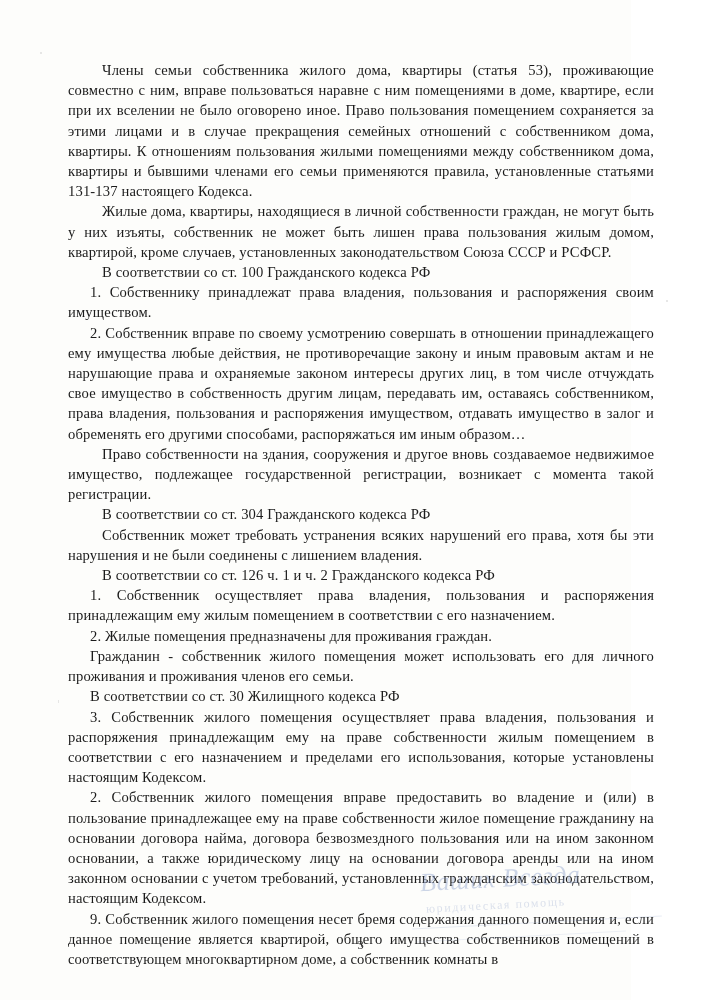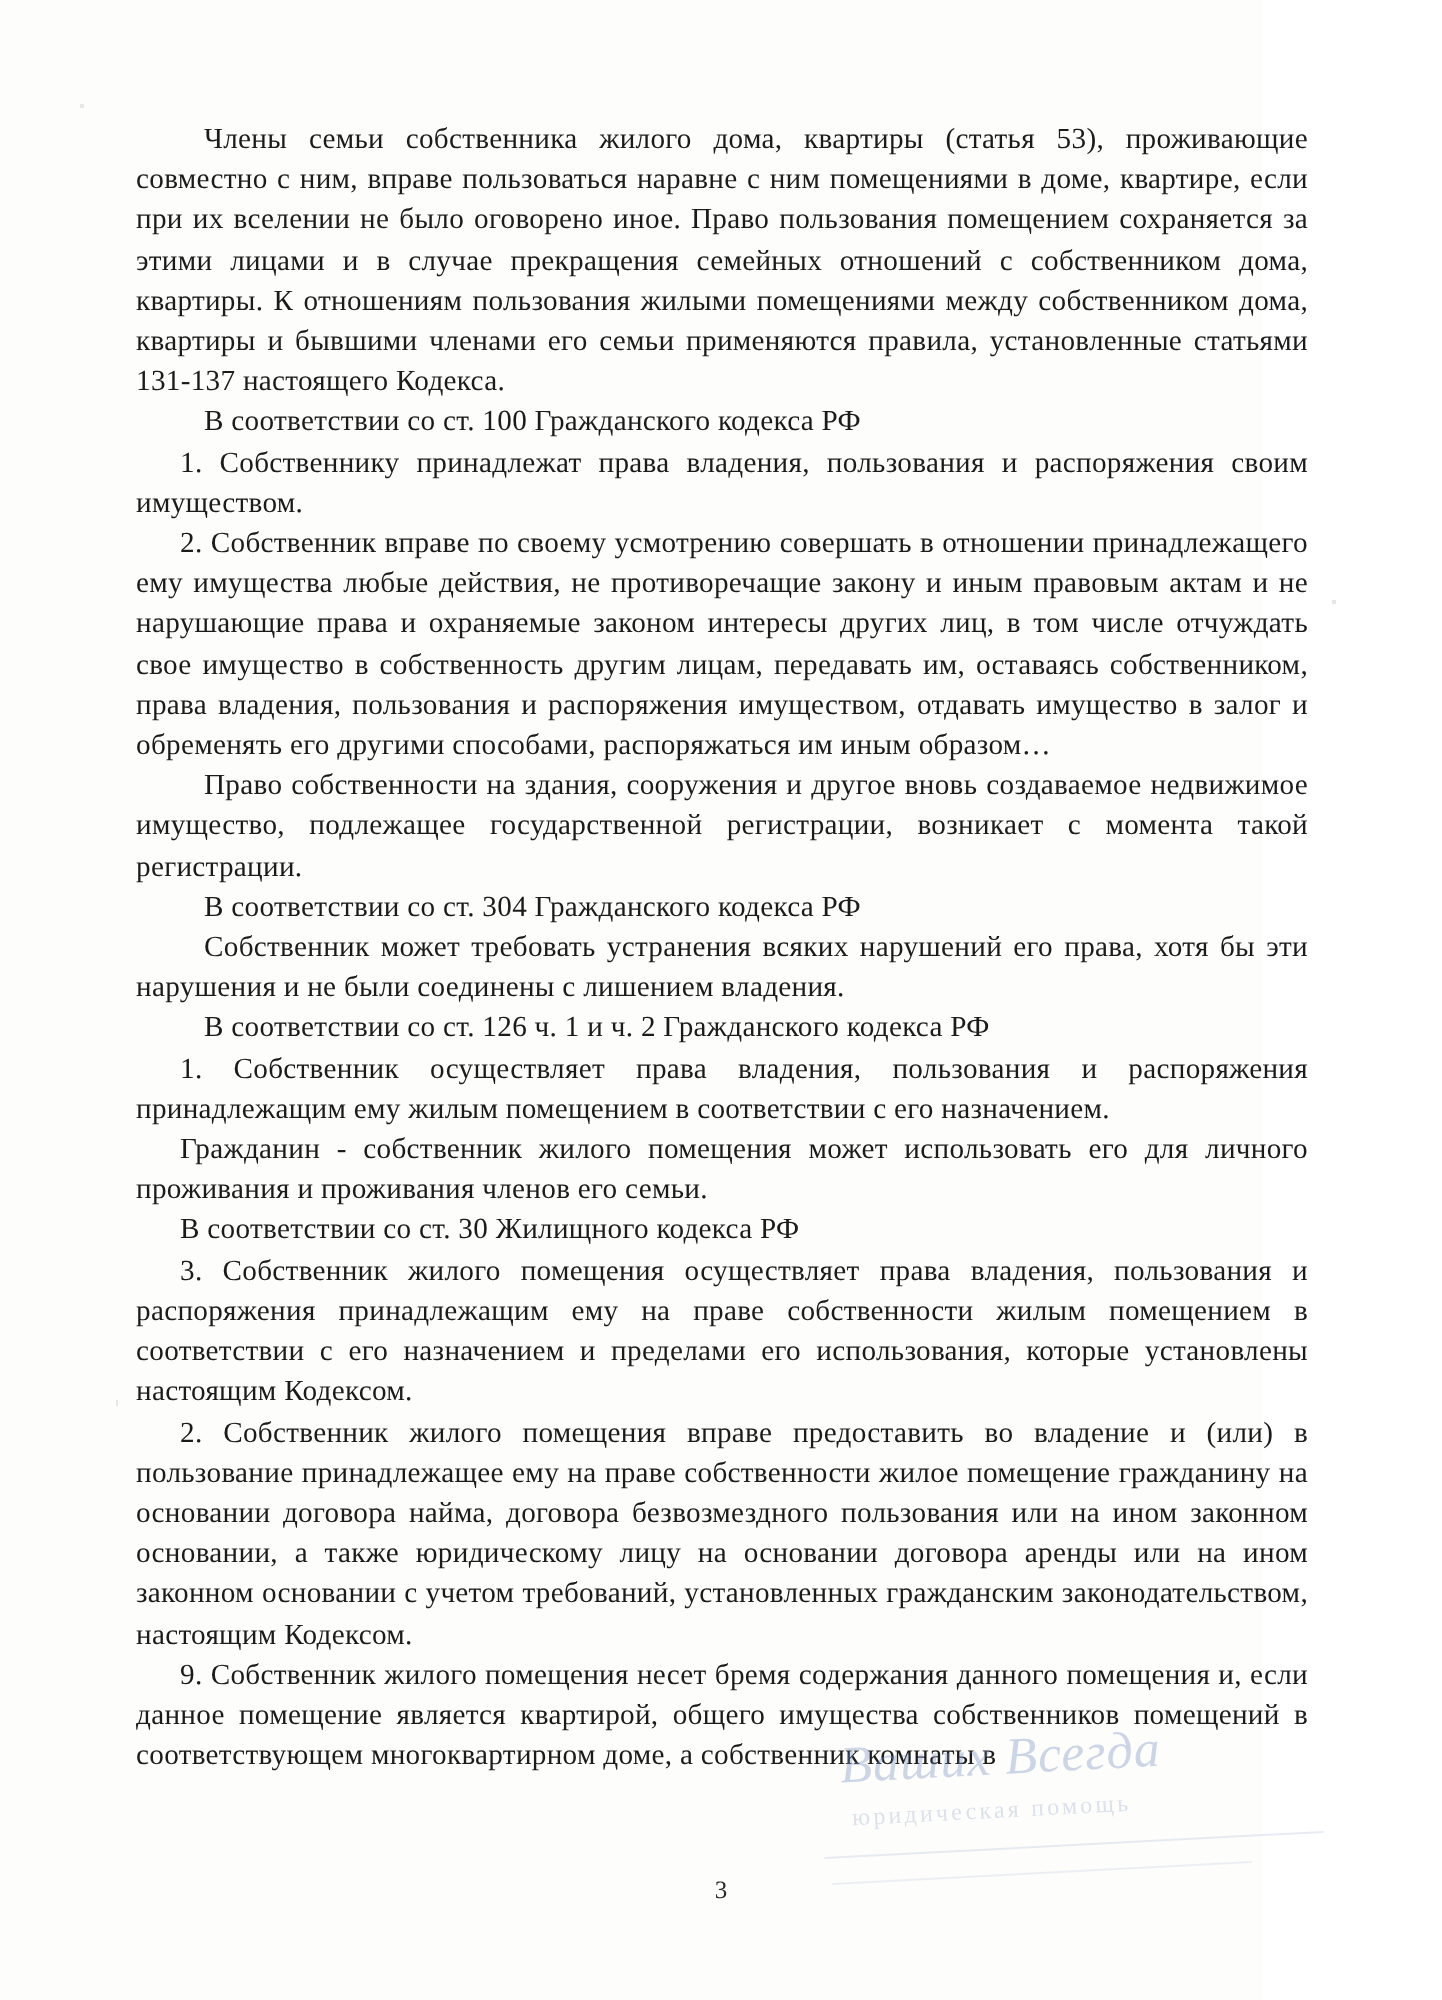--- a/index.html
+++ b/index.html
@@ -120,28 +120,30 @@
     opacity: 0.5;
   }
 </style>
 </head>
 <body>
 
 <div class="page">
 
   <div class="page-inner">
     <p class="para indent">Члены семьи собственника жилого дома, квартиры (статья 53), проживающие совместно с ним, вправе пользоваться наравне с ним помещениями в доме, квартире, если при их вселении не было оговорено иное. Право пользования помещением сохраняется за этими лицами и в случае прекращения семейных отношений с собственником дома, квартиры. К отношениям пользования жилыми помещениями между собственником дома, квартиры и бывшими членами его семьи применяются правила, установленные статьями 131-137 настоящего Кодекса.</p>
+    <p class="para indent">Жилые дома, квартиры, находящиеся в личной собственности граждан, не могут быть у них изъяты, собственник не может быть лишен права пользования жилым домом, квартирой, кроме случаев, установленных законодательством Союза СССР и РСФСР.</p>
     <p class="para indent">В соответствии со ст. 100 Гражданского кодекса РФ</p>
     <p class="para numbered">1. Собственнику принадлежат права владения, пользования и распоряжения своим имуществом.</p>
     <p class="para wide-num">2.      Собственник вправе по своему усмотрению совершать в отношении принадлежащего ему имущества любые действия, не противоречащие закону и иным правовым актам и не нарушающие права и охраняемые законом интересы других лиц, в том числе отчуждать свое имущество в собственность другим лицам, передавать им, оставаясь собственником, права владения, пользования и распоряжения имуществом, отдавать имущество в залог и обременять его другими способами, распоряжаться им иным образом…</p>
     <p class="para indent">Право собственности на здания, сооружения и другое вновь создаваемое недвижимое имущество, подлежащее государственной регистрации, возникает с момента такой регистрации.</p>
     <p class="para indent">В соответствии со ст. 304 Гражданского кодекса РФ</p>
     <p class="para indent">Собственник может требовать устранения всяких нарушений его права, хотя бы эти нарушения и не были соединены с лишением владения.</p>
     <p class="para indent">В соответствии со ст. 126 ч. 1 и ч. 2 Гражданского кодекса РФ</p>
     <p class="para numbered">1. Собственник осуществляет права владения, пользования и распоряжения принадлежащим ему жилым помещением в соответствии с его назначением.</p>
+    <p class="para numbered">2. Жилые помещения предназначены для проживания граждан.</p>
     <p class="para indent-small">Гражданин - собственник жилого помещения может использовать его для личного проживания и проживания членов его семьи.</p>
     <p class="para indent-small">В соответствии со ст. 30 Жилищного кодекса РФ</p>
     <p class="para numbered">3. Собственник жилого помещения осуществляет права владения, пользования и распоряжения принадлежащим ему на праве собственности жилым помещением в соответствии с его назначением и пределами его использования, которые установлены настоящим Кодексом.</p>
     <p class="para numbered">2. Собственник жилого помещения вправе предоставить во владение и (или) в пользование принадлежащее ему на праве собственности жилое помещение гражданину на основании договора найма, договора безвозмездного пользования или на ином законном основании, а также юридическому лицу на основании договора аренды или на ином законном основании с учетом требований, установленных гражданским законодательством, настоящим Кодексом.</p>
     <p class="para numbered">9. Собственник жилого помещения несет бремя содержания данного помещения и, если данное помещение является квартирой, общего имущества собственников помещений в соответствующем многоквартирном доме, а собственник комнаты в</p>
   </div>
 
   <div class="stamp">
     <div class="stamp-text">Ваших Всегда</div>
     <div class="stamp-sub">юридическая помощь</div>

